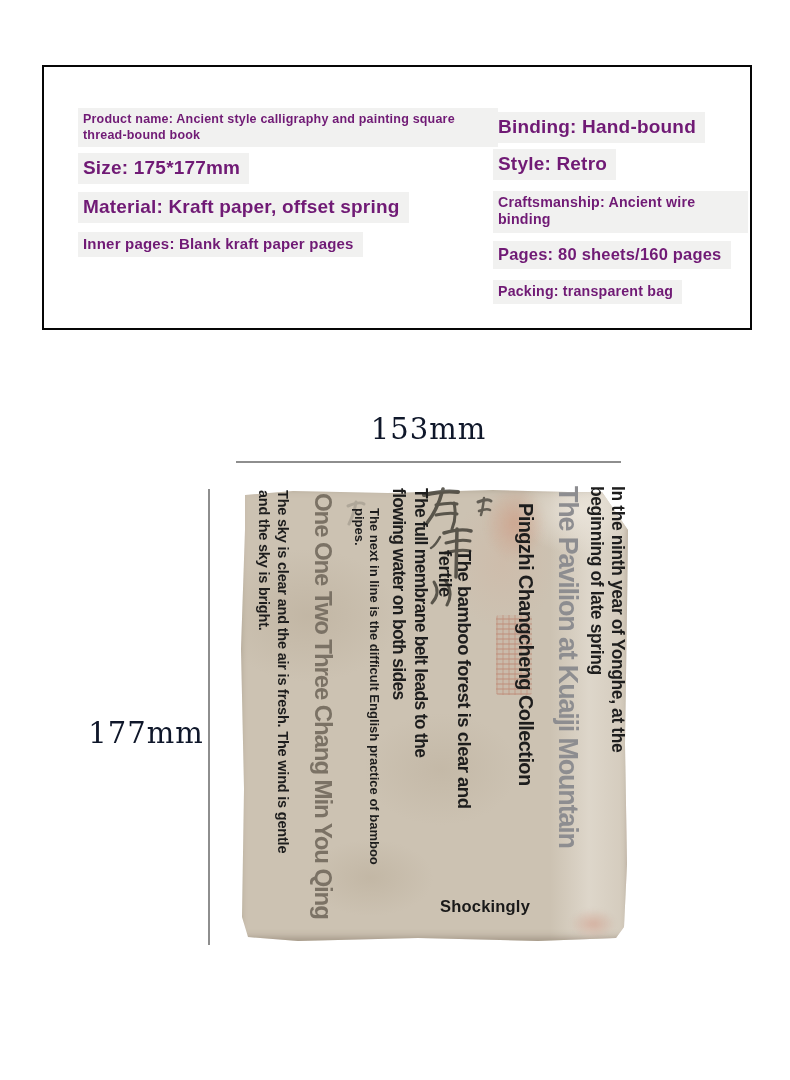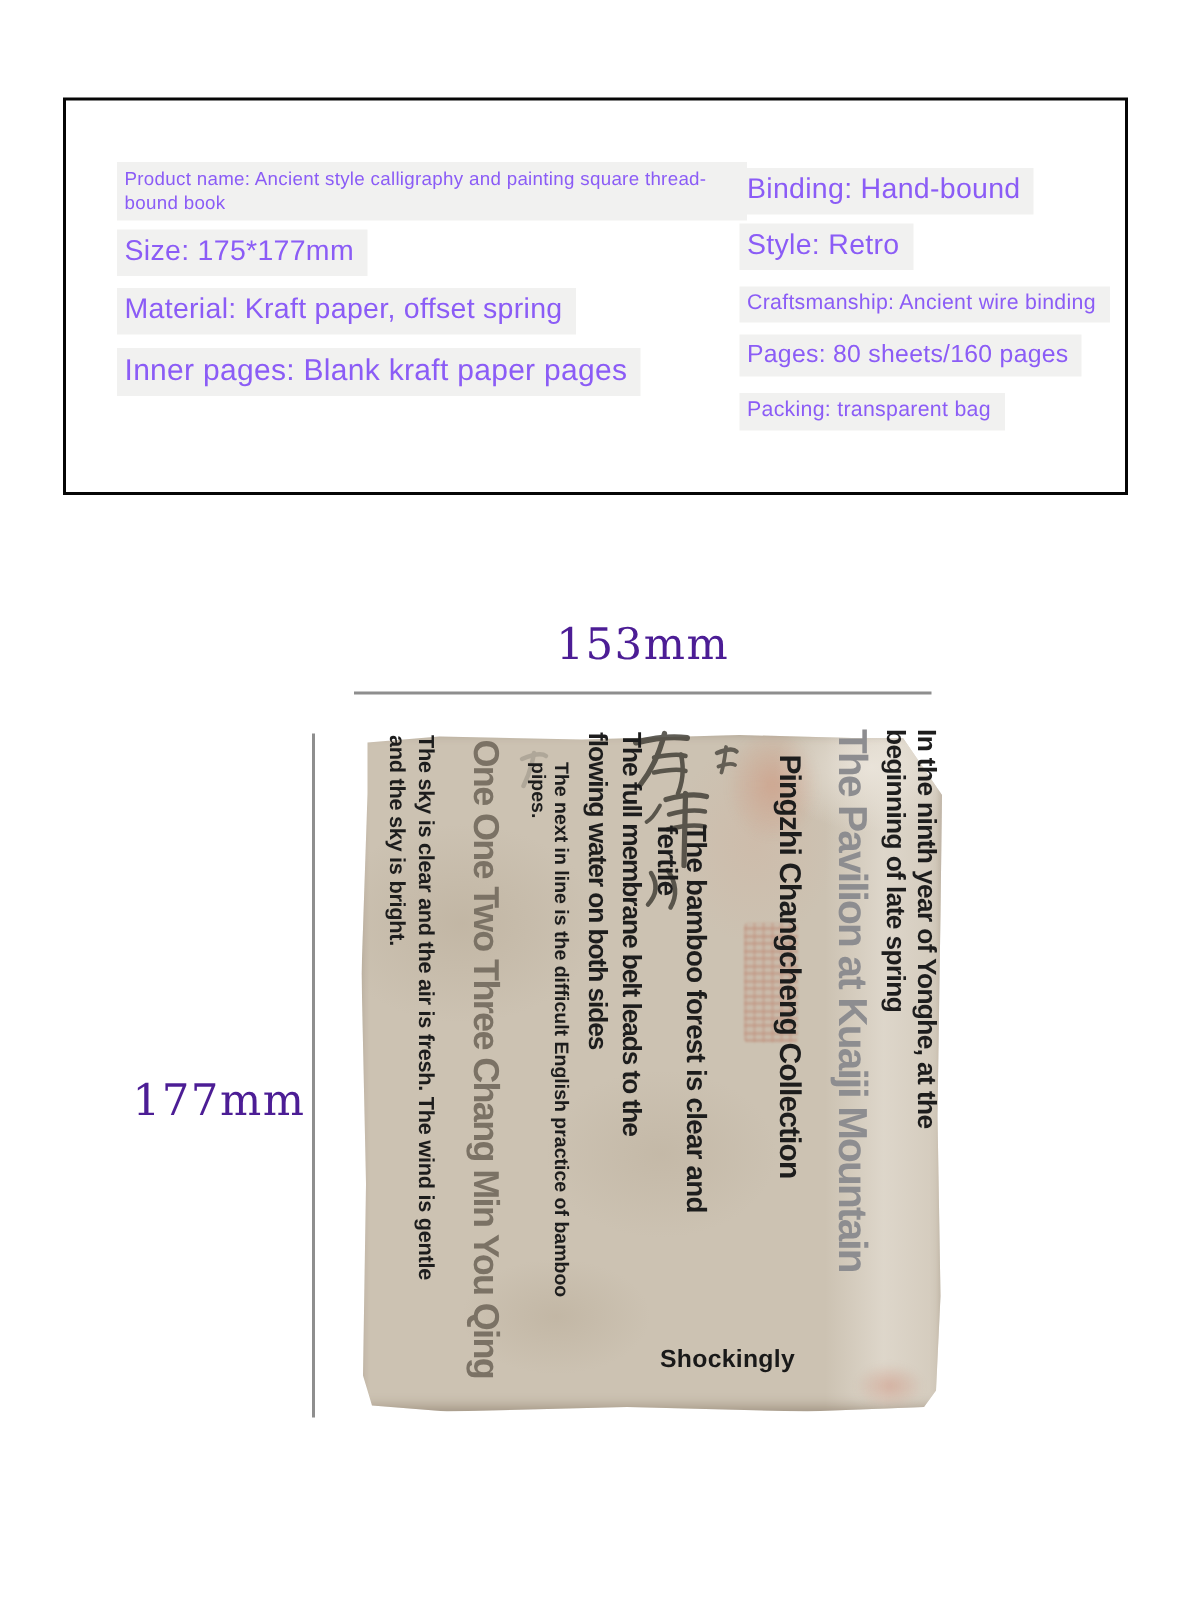--- a/index.html
+++ b/index.html
@@ -9,34 +9,34 @@
   }
   
   .spec-box{
     position:absolute;left:42px;top:65px;width:710px;height:265px;
     border:2.5px solid #060606;background:#ffffff;box-sizing:border-box;
   }
   .spec-col{position:absolute;top:0;display:flex;flex-direction:column;align-items:flex-start;}
   .spec-col.left{left:34px;top:41px;width:420px;}
   .spec-col.right{left:449px;top:45px;width:255px;}
   .spec-row{
-    display:inline-block;background:#f1f1f0;color:#8b5cf6;font-weight:400;
+    display:inline-block;background:#f1f1f0;color:#701a75;font-weight:700;
     padding:3px 9px 4px 5px;letter-spacing:0.2px;line-height:1.25;
   }
   .sz-19{font-size:19px;}
   .sz-16{font-size:16.5px;}
-  .sz-15{font-size:20px;}
+  .sz-15{font-size:15px;}
   .sz-14{font-size:14.2px;}
   .sz-12{font-size:12.5px;max-width:430px;line-height:1.28;}
   .mt6{margin-top:6px;} .mt7{margin-top:7px;} .mt8{margin-top:8px;}
   .mt9{margin-top:9px;} .mt11{margin-top:11px;}
   
   .dim-label{
     position:absolute;font-family:"DejaVu Serif",serif;font-size:29px;
-    color:#4c1d95;letter-spacing:1px;
+    color:#0f172a;letter-spacing:1px;
   }
   .dim-w{left:236px;top:412px;width:385px;text-align:center;}
   .dim-h{left:86px;top:716px;width:120px;text-align:center;}
   .dim-line-h{position:absolute;left:236px;top:461px;width:385px;height:1.5px;background:#8e8e8e;}
   .dim-line-v{position:absolute;left:208px;top:489px;width:1.5px;height:456px;background:#8e8e8e;}
   
   .book{position:absolute;left:238px;top:486px;width:392px;height:458px;}
   .paper{
     position:absolute;left:0;top:3px;width:390px;height:452px;
     background-color:#ccc2b2;

